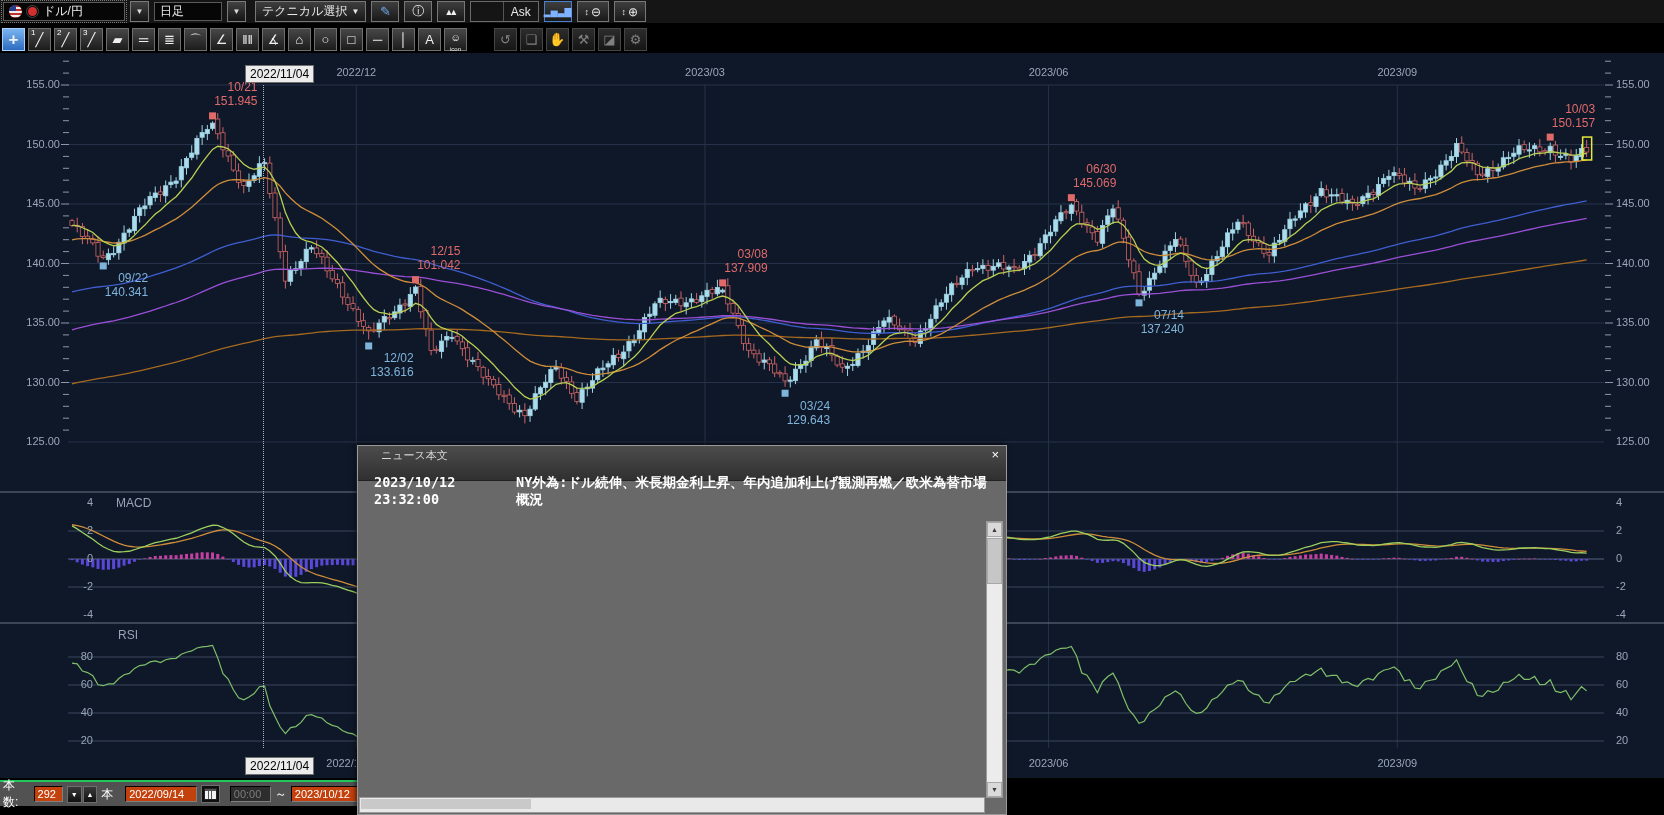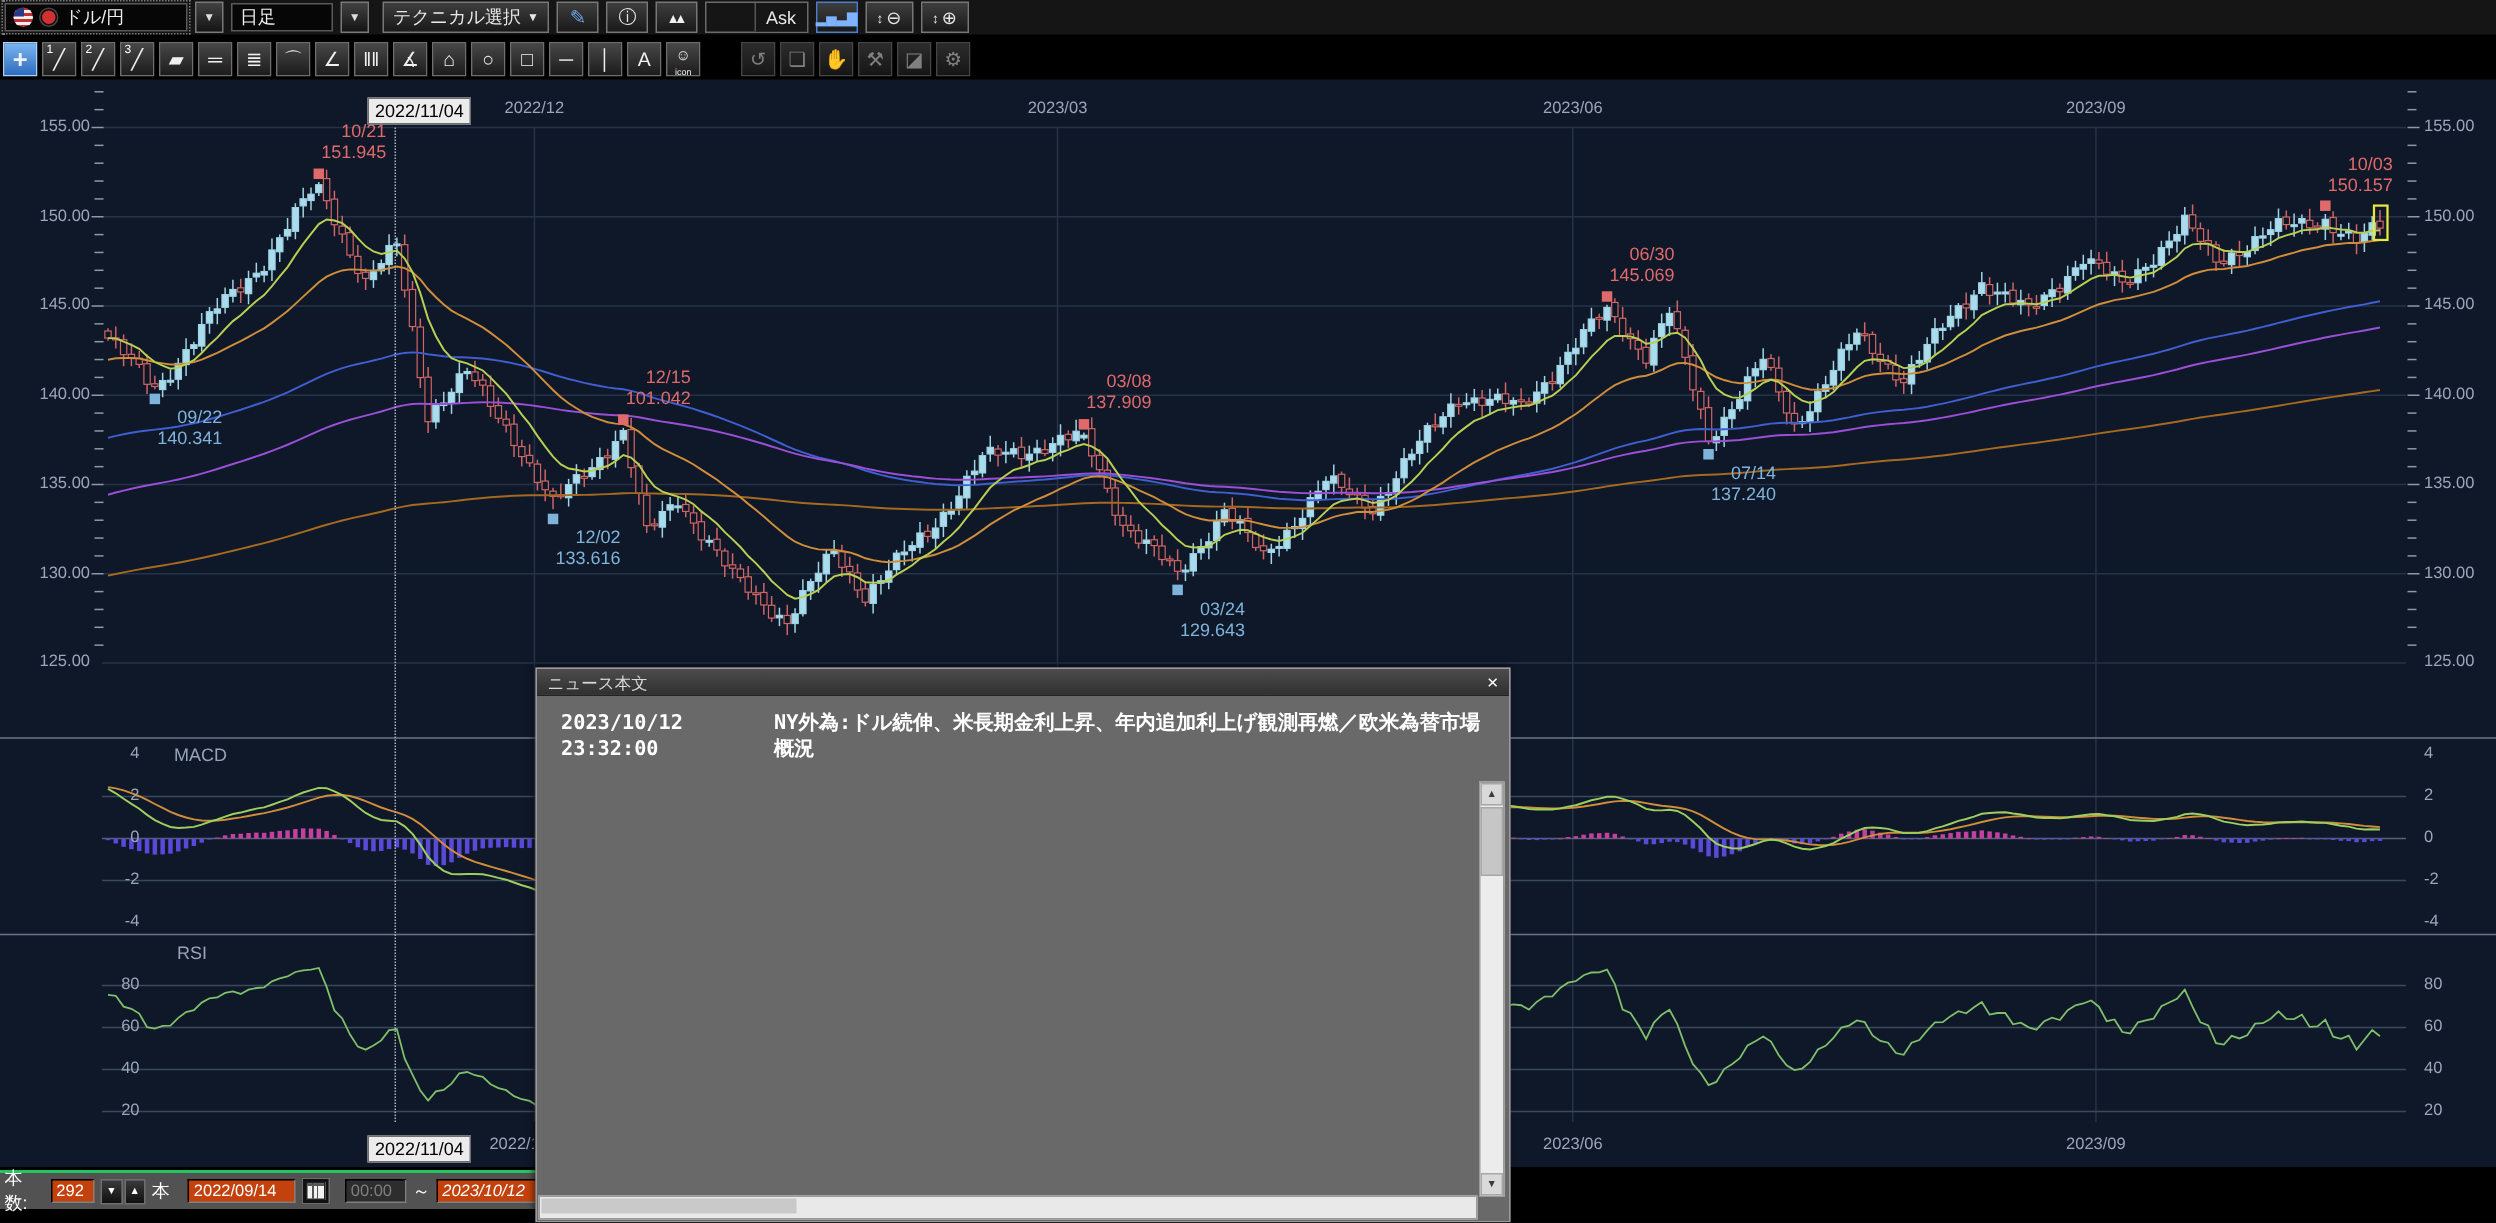--- a/index.html
+++ b/index.html
@@ -51,22 +51,22 @@
   .ptitle{position:absolute;font-size:12px;color:#98a4b6;}
   .ann{position:absolute;font-size:12px;text-align:right;line-height:14px;white-space:nowrap;}
   .ann.high{color:#e06a6a;}
   .ann.low{color:#7fb4da;}
   .tooltip{position:absolute;background:#ececec;border:1px solid #6f6f6f;color:#000;font-size:12px;
            padding:0 4px;height:16px;line-height:16px;z-index:3;white-space:nowrap;}
   #crosshair{position:absolute;left:263px;top:85px;height:663px;width:0;border-left:1px dotted #aab4c4;z-index:2;}
   
   #dialog{position:absolute;left:357px;top:445px;width:650px;height:370px;background:#696969;
           border:1px solid #9a9a9a;box-sizing:border-box;z-index:6;box-shadow:-2px -2px 4px rgba(0,0,0,.5);}
-  #dlg-title{height:18px;background:linear-gradient(#4c4c4c,#303030);color:#d8d8d8;font-size:11px;
-             padding:2px 7px;box-sizing:border-box;border-bottom:1px solid #222;}
+  #dlg-title{height:35px;background:linear-gradient(#4c4c4c,#303030);color:#d8d8d8;font-size:11px;
+             padding:2px 23px;box-sizing:border-box;border-bottom:1px solid #222;}
   #dlg-close{position:absolute;top:1px;right:7px;color:#fff;font-size:13px;line-height:16px;cursor:default;}
   .dlg-header{position:absolute;left:16px;top:28px;display:flex;color:#fff;font-weight:bold;
               font-size:13.5px;font-family:"DejaVu Sans Mono",monospace;line-height:17px;}
   .dlg-ts{width:142px;flex:none;}
   .dlg-headline{width:484px;}
   #dlg-body{position:absolute;left:16px;top:82px;width:580px;color:#fff;font-size:13px;line-height:19.5px;
             font-family:"DejaVu Sans Mono",monospace;}
   .vsb{position:absolute;right:3px;top:75px;width:17px;height:277px;background:#ececec;border:1px solid #9a9a9a;box-sizing:border-box;}
   .sbbtn{position:absolute;left:0;width:15px;height:15px;background:#d9d9d9;border:1px solid #a8a8a8;
          box-sizing:border-box;color:#3c3c3c;font-size:7px;text-align:center;line-height:13px;}
@@ -1327,16 +1327,16 @@
     <span class="sfield" style="width:22px;">292</span>
     <span class="sspin">▼</span>
     <span class="sspin" style="margin-left:-3px;">▲</span>
     <span>本</span>
     <span class="sfield" style="width:66px;margin-left:8px;">2022/09/14</span>
     <span class="calbtn">
         <span class="calico"></span>
       </span>
     <span class="sfield sdis" style="width:34px;margin-left:6px;">00:00</span>
     <span>～</span>
-    <span class="sfield" style="width:64px;font-style:italic;">2023/10/12</span>
+    <span class="sfield" style="width:64px;">2023/10/12</span>
   </div>
 
 </div>
 
 </body></html>

